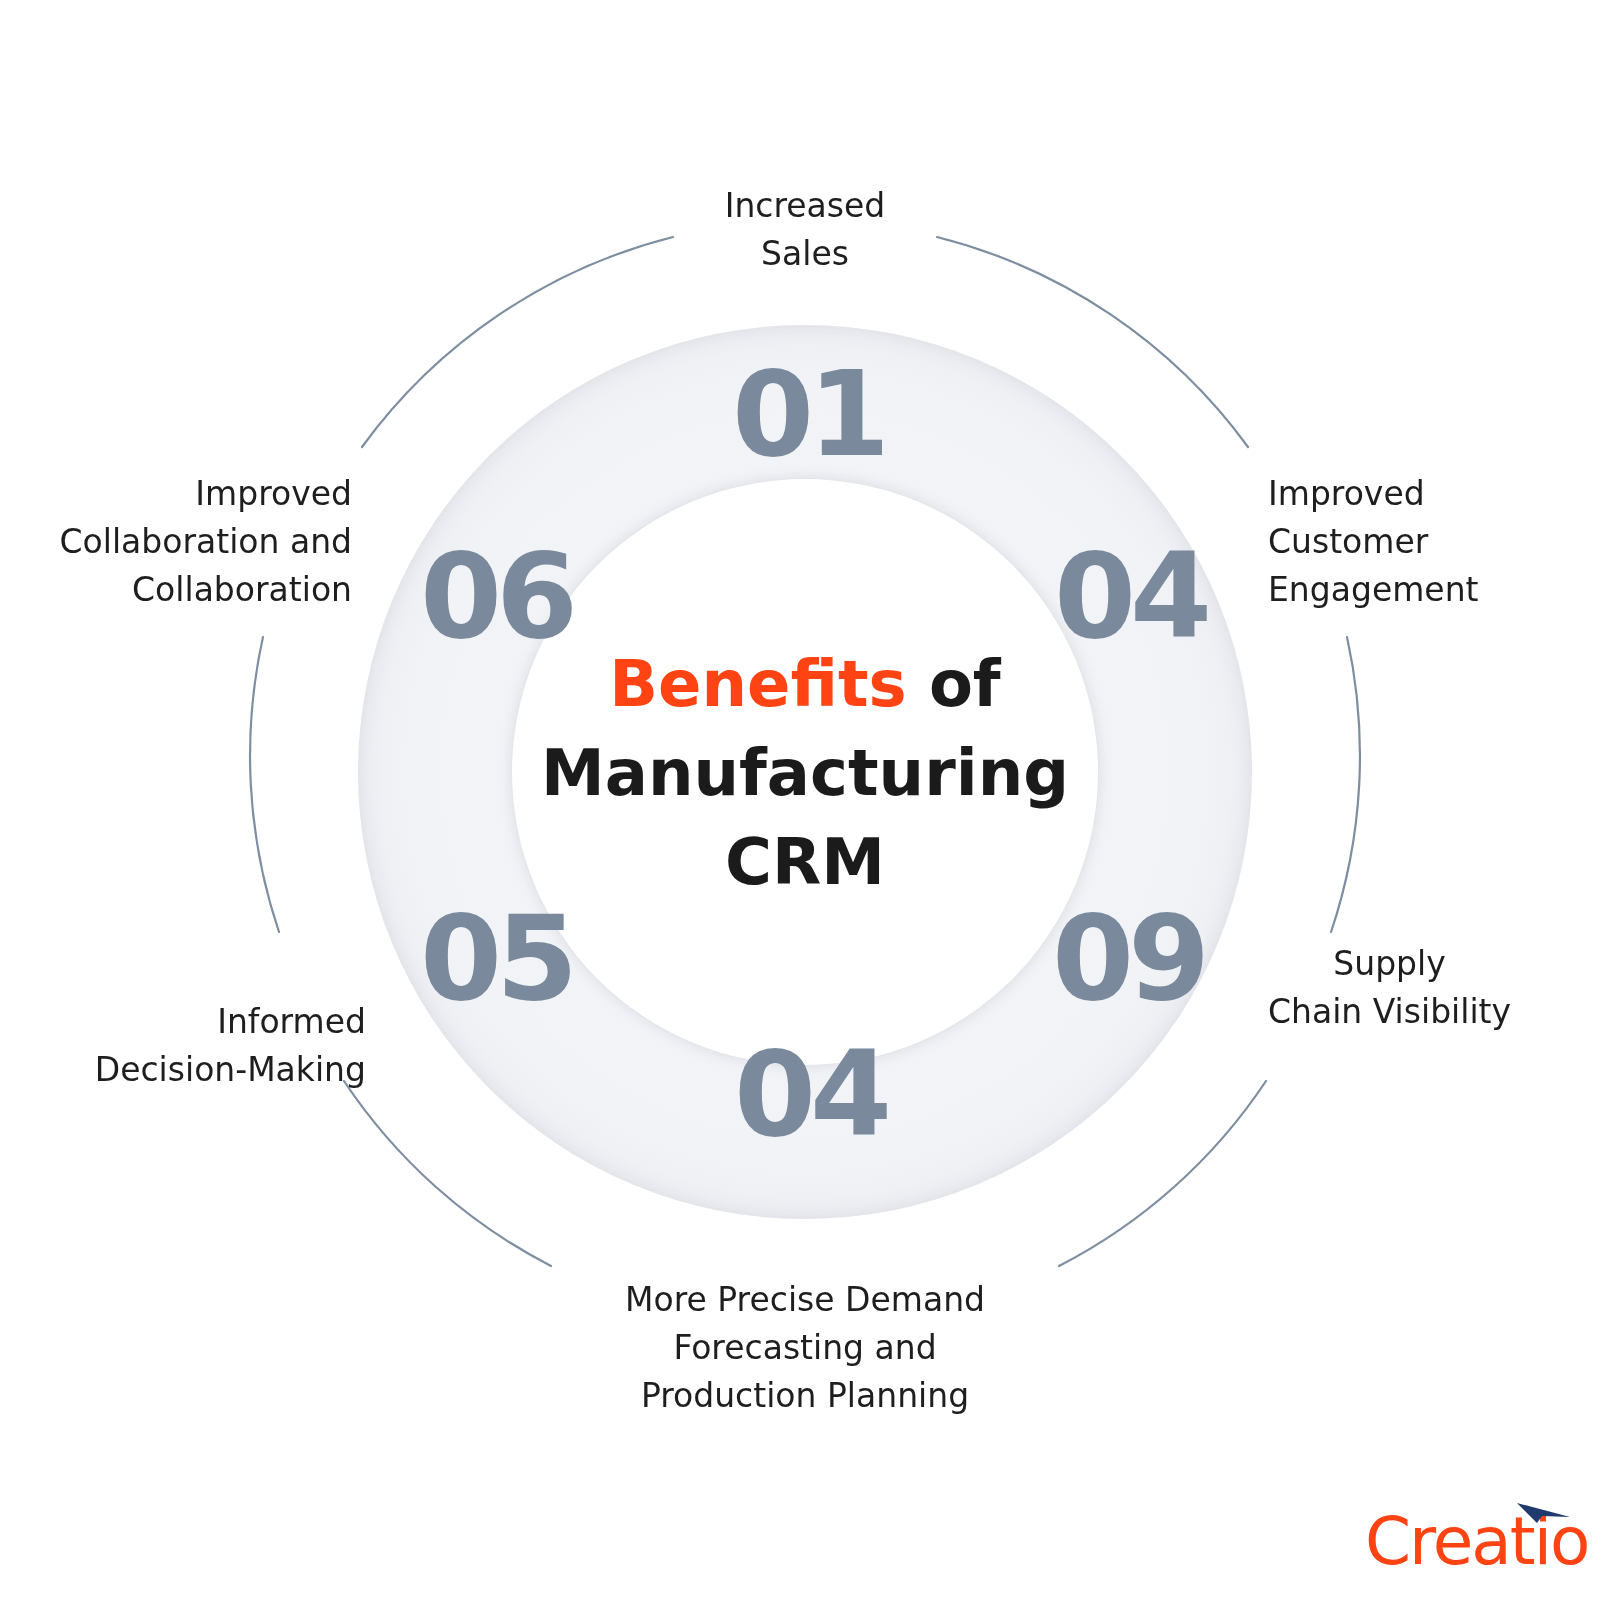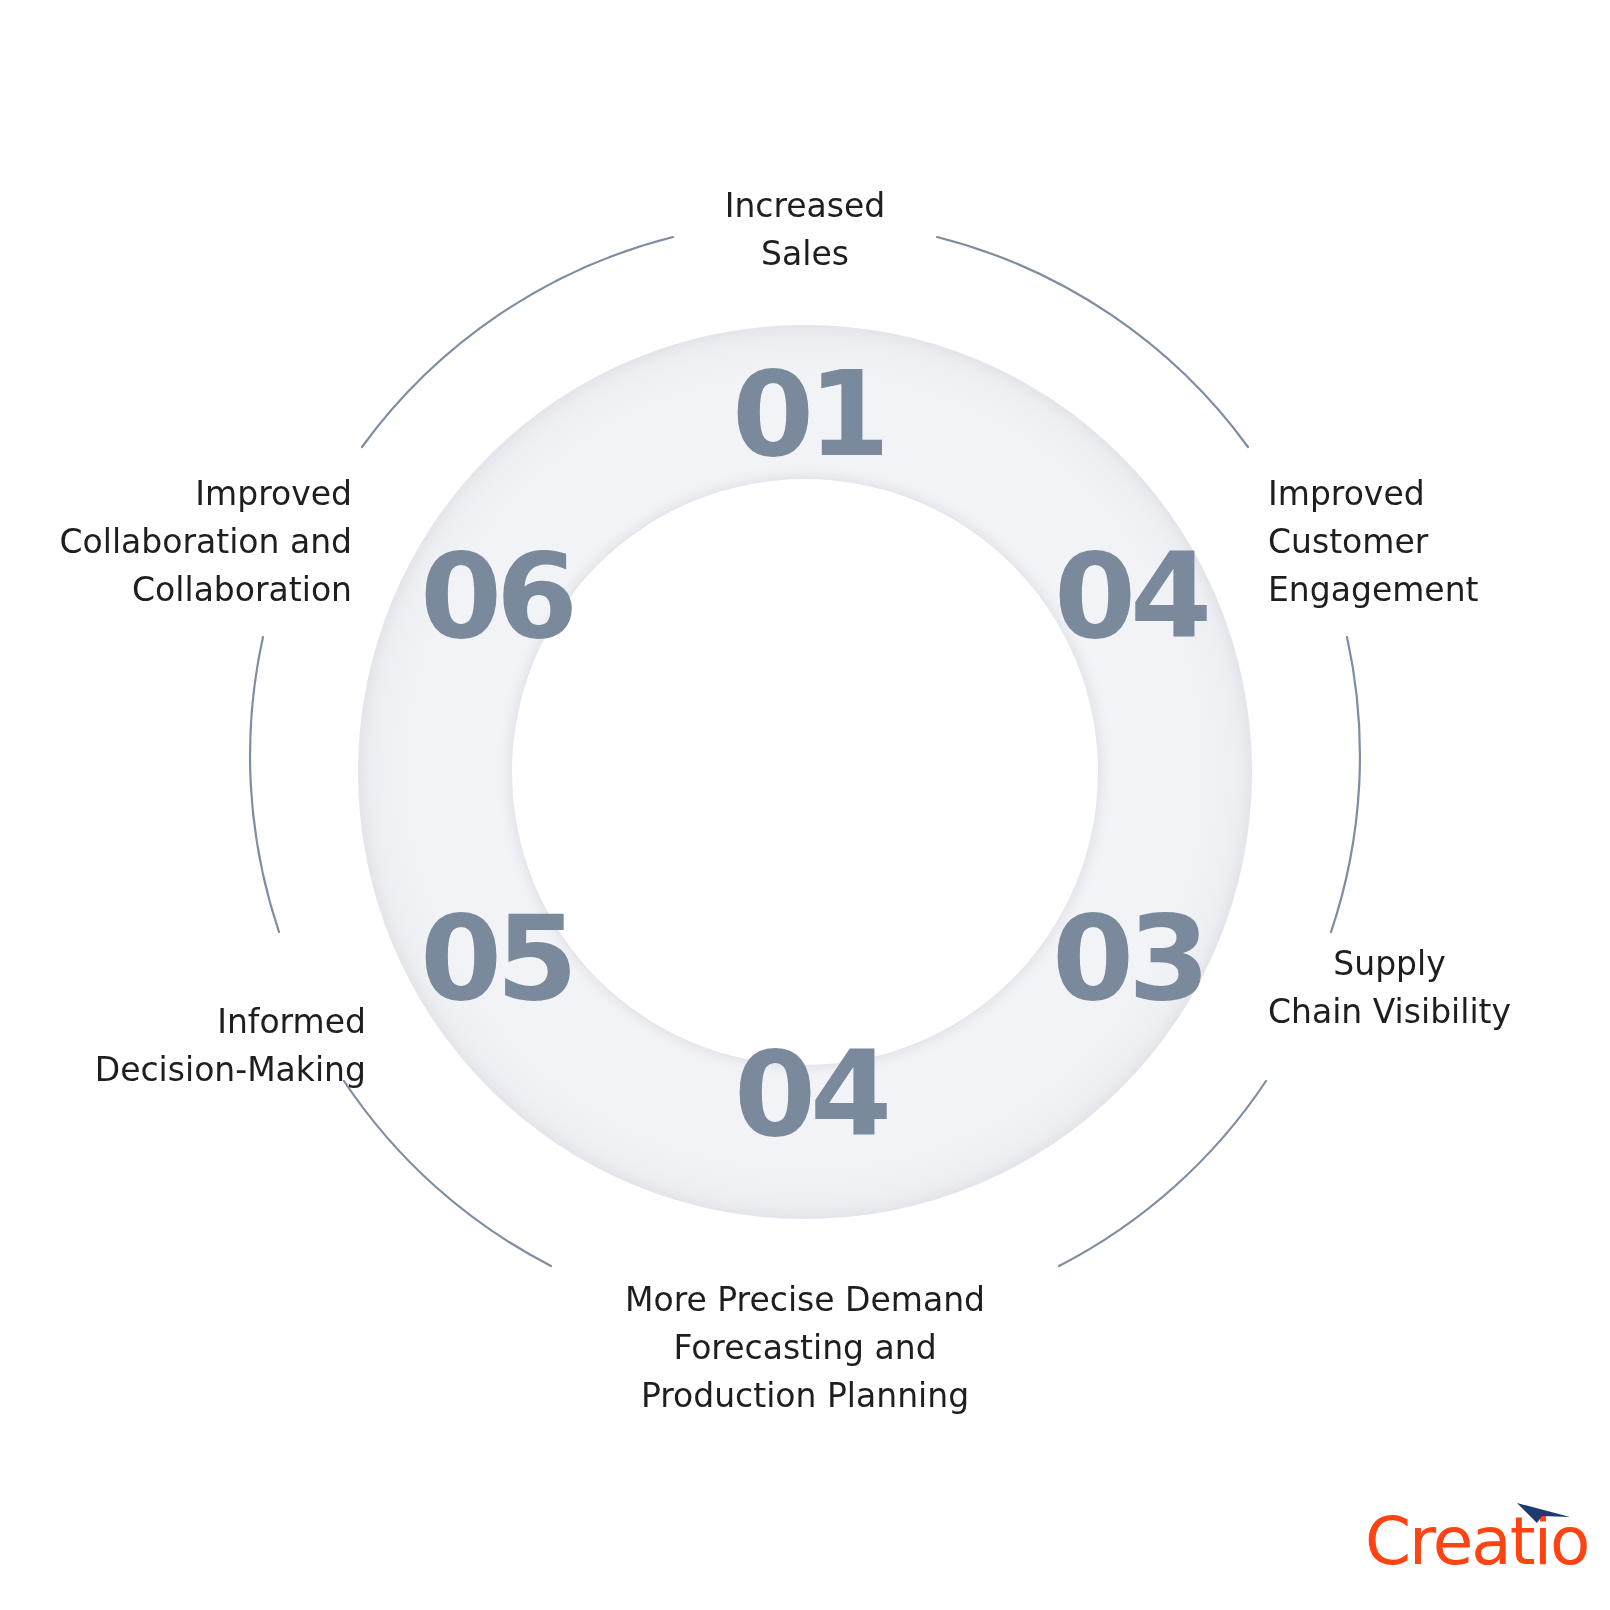--- a/index.html
+++ b/index.html
@@ -40,25 +40,30 @@
       <path d="M 551 1266 A 551 551 0 0 1 344 1081"></path>
       <path d="M 279 932 A 551 551 0 0 1 263 637"></path>
     </g>
   </svg>
 
   <div class="donut"></div>
   <div class="inner"></div>
 
   <div class="num" style="left:808px; top:414px;">01</div>
   <div class="num" style="left:1130px; top:596px;">04</div>
-  <div class="num" style="left:1128px; top:958px;">03</div>
+  <div class="num" style="left:1128px; top:958px;">09</div>
   <div class="num" style="left:810px; top:1094px;">04</div>
   <div class="num" style="left:496px; top:958px;">05</div>
   <div class="num" style="left:496px; top:596px;">06</div>
 
+  <div class="title">
+    <div><span class="accent">Benefits</span><span> of</span></div>
+    <div>Manufacturing</div>
+    <div>CRM</div>
+  </div>
 
   <div class="label" style="left:605px; top:182px; width:400px; text-align:center;">
     <div>Increased</div>
     <div>Sales</div>
   </div>
   <div class="label" style="left:1268px; top:470px; text-align:left;">
     <div>Improved</div>
     <div>Customer</div>
     <div>Engagement</div>
   </div>

